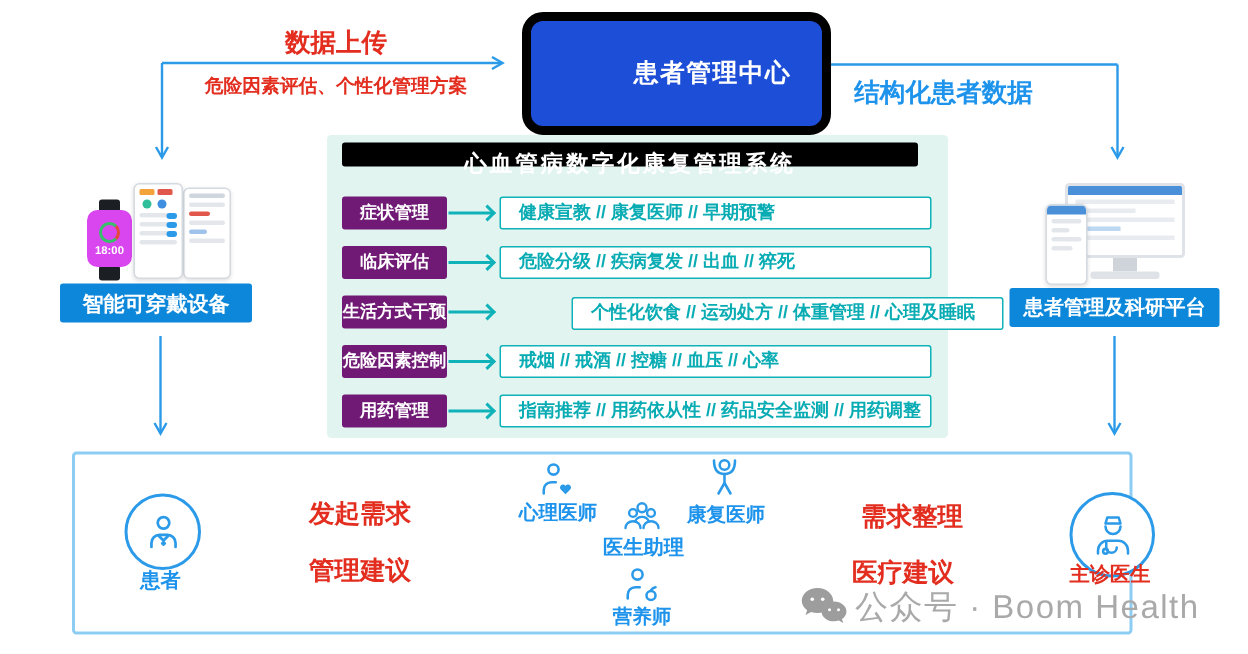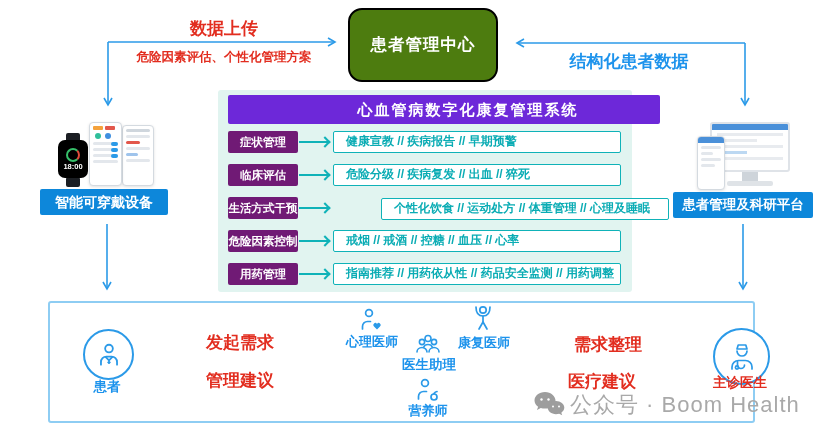--- a/index.html
+++ b/index.html
@@ -4,46 +4,46 @@
 <style>
   html,body{margin:0;padding:0;background:#ffffff;font-family:"Liberation Sans","DejaVu Sans",sans-serif;}
   .canvas{position:relative;width:832px;height:436px;background:#ffffff;overflow:hidden;}
   .abs{position:absolute;}
   .ctr{display:flex;align-items:center;justify-content:center;text-align:center;}
   .bold{font-weight:bold;}
   .red{color:#e22d1f;}
   .blue{color:#1d93ec;}
 
   
-  .center-node{left:348px;top:8px;width:146px;height:70px;background:#4d7c0f;border:2px solid #000000;border-radius:14px;color:#fff;font-size:16.5px;font-weight:bold;letter-spacing:1px;}
+  .center-node{left:348px;top:8px;width:146px;height:70px;background:#1d4ed8;border:6px solid #000000;border-radius:14px;color:#fff;font-size:16.5px;font-weight:bold;letter-spacing:1px;padding-left:48px;}
 
   
   .flowlab{font-size:17px;font-weight:bold;text-align:center;}
 
   
   .devbar{background:#0d87da;color:#fff;font-weight:bold;border-radius:2px;line-height:26px;text-align:center;}
 
   
   .sysbox{left:218px;top:90px;width:414px;height:202px;background:#e1f4f0;border-radius:3px;}
-  .syshead{left:228px;top:95px;width:384px;height:29px;background:#6d28d9;border-radius:2px;color:#fff;font-size:15px;font-weight:bold;letter-spacing:2px;line-height:29px;text-align:center;padding-left:48px;}
+  .syshead{left:228px;top:95px;width:384px;height:16px;background:#000000;border-radius:2px;color:#fff;font-size:15px;font-weight:bold;letter-spacing:2px;line-height:29px;text-align:center;}
   .rowlab{left:228px;width:70px;height:22px;background:#701a75;border-radius:2px;color:#fff;font-size:11.5px;font-weight:bold;line-height:22px;text-align:center;}
   .rowitems{left:333px;width:288px;height:22px;background:#fff;border:1.5px solid #0fb2b8;border-radius:2px;box-sizing:border-box;color:#0aacb4;font-size:12px;font-weight:bold;line-height:18px;padding-left:12px;}
   .rarrow{position:absolute;left:299px;width:30px;height:2px;background:#0fb2b8;}
   .rarrow::after{content:"";position:absolute;right:0px;top:-3px;width:6px;height:6px;border-top:2px solid #0fb2b8;border-right:2px solid #0fb2b8;transform:rotate(45deg);}
 
   
   .collab-box{left:48px;top:301px;width:707px;height:122px;border:2px solid #8ecdf3;border-radius:3px;background:#fff;box-sizing:border-box;}
   .role-circle{border:2px solid #2b9ae8;border-radius:50%;background:#fff;display:flex;align-items:center;justify-content:center;}
   .role-lab{font-weight:bold;font-size:13.5px;text-align:center;}
 
   
   .wm-text{color:#a9a9a9;font-size:22px;letter-spacing:1px;white-space:nowrap;}
 
   
-  .watch-body{left:58px;top:140px;width:30px;height:38px;background:#000000;border-radius:7px;z-index:2;display:flex;align-items:center;justify-content:center;flex-direction:column;}
+  .watch-body{left:58px;top:140px;width:30px;height:38px;background:#d946ef;border-radius:7px;z-index:2;display:flex;align-items:center;justify-content:center;flex-direction:column;}
   .watch-strap{width:14px;height:10px;background:#1b1e23;border-radius:2px;}
   .phone{background:#fff;border:1px solid #d4dae0;border-radius:4px;box-shadow:0 1px 3px rgba(0,0,0,0.12);overflow:hidden;}
   .pline{height:3px;border-radius:1.5px;background:#e3e7ec;margin:3px 3px 0 3px;position:relative;}
   .pline .tog{position:absolute;right:0;top:-0.5px;width:7px;height:4px;border-radius:2px;background:#2b9ae8;}
   .monitor{left:710px;top:122px;width:80px;height:50px;background:#fff;border:2px solid #dfe3e8;border-radius:3px;box-sizing:border-box;overflow:hidden;}
   .mon-bar{height:6px;background:#4a90d9;}
   .mon-line{height:3px;background:#e8ebef;margin:3px 5px 0 5px;}
 </style>
 </head>
 <body>
@@ -134,21 +134,21 @@
     <div class="pline"></div>
     <div class="pline" style="width:14px;"></div>
   </div>
   <div class="abs devbar" style="left:673px;top:192px;width:140px;height:26px;font-size:13.5px;">患者管理及科研平台</div>
 
   <div class="abs sysbox"></div>
   <div class="abs syshead">心血管病数字化康复管理系统</div>
 
   <div class="abs rowlab" style="top:131px;">症状管理</div>
   <div class="rarrow" style="top:141px;"></div>
-  <div class="abs rowitems" style="top:131px;">健康宣教 // 疾病报告 // 早期预警</div>
+  <div class="abs rowitems" style="top:131px;">健康宣教 // 康复医师 // 早期预警</div>
 
   <div class="abs rowlab" style="top:164px;">临床评估</div>
   <div class="rarrow" style="top:174px;"></div>
   <div class="abs rowitems" style="top:164px;">危险分级 // 疾病复发 // 出血 // 猝死</div>
 
   <div class="abs rowlab" style="top:197px;">生活方式干预</div>
   <div class="rarrow" style="top:207px;"></div>
   <div class="abs rowitems" style="top:198px;margin-left:48px;">个性化饮食 // 运动处方 // 体重管理 // 心理及睡眠</div>
 
   <div class="abs rowlab" style="top:230px;">危险因素控制</div>

